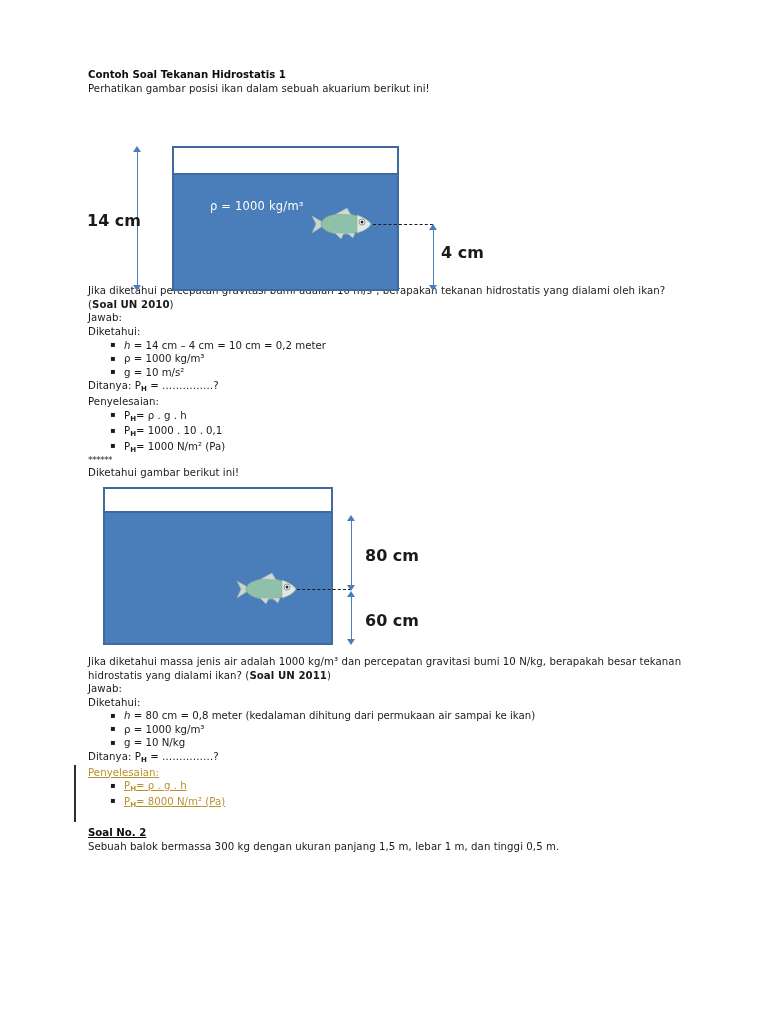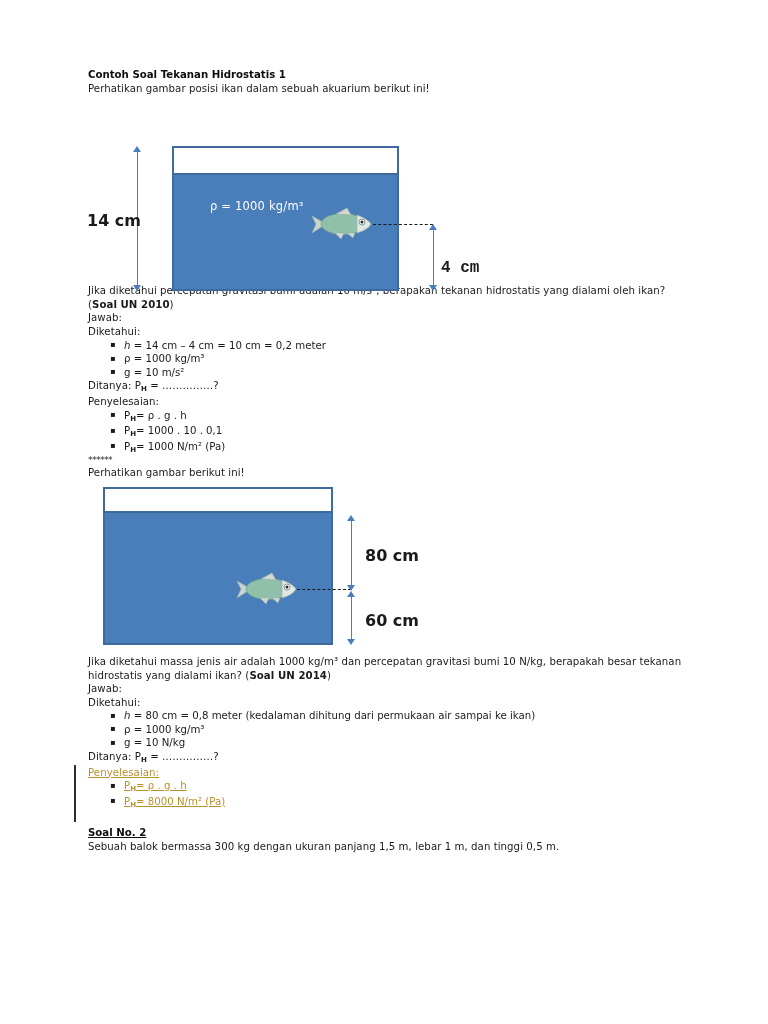--- a/index.html
+++ b/index.html
@@ -209,21 +209,21 @@
         <div class="shaft"></div>
         <div class="head down"></div>
       </div>
       <span class="dim-text big" style="left:-1px; top:109px;">14 cm</span>
 
       <div class="dim" style="left:341px; top:122px; height:67px;">
         <div class="head up"></div>
         <div class="shaft"></div>
         <div class="head down"></div>
       </div>
-      <span class="dim-text big" style="left:353px; top:157px;font-family:Liberation Mono, monospace;">4 cm</span>
+      <span class="dim-text big" style="left:353px; top:141px;">4 cm</span>
     </div>
 
     <div>
       <p class="para">
         <span>Jika diketahui percepatan gravitasi bumi adalah 10 m/s², berapakah tekanan hidrostatis yang dialami oleh ikan? (</span><span class="bold">Soal UN 2010</span><span>)</span>
       </p>
       <p class="para">Jawab:</p>
       <p class="para">Diketahui:</p>
       <ul class="bullets">
         <li><span class="ital">h</span><span> = 14 cm – 4 cm = 10 cm = 0,2 meter</span></li>
@@ -234,21 +234,21 @@
       <p class="para">Penyelesaian:</p>
       <ul class="bullets">
         <li><span>P</span><sub>H</sub><span>= ρ . g . h</span></li>
         <li><span>P</span><sub>H</sub><span>= 1000 . 10 . 0,1</span></li>
         <li><span>P</span><sub>H</sub><span>= 1000 N/m² (Pa)</span></li>
       </ul>
       <p class="stars">******</p>
     </div>
 
     <div>
-      <p class="para">Perhatikan gambar berikut ini!</p>
+      <p class="para">Diketahui gambar berikut ini!</p>
     </div>
 
     <div class="figure" style="height:168px; margin-top:7px;text-decoration:underline;">
 
       <div class="tank" style="left:15px; top:0px; width:230px; height:158px;">
         <div class="water" style="height:130px;"></div>
       </div>
 
       <svg class="fish" style="left:147px; top:85px;" width="64" height="34" viewBox="0 0 64 34">
         <path d="M2 9 L16 17 L2 26 L6 17 Z" fill="#c9d6cf" stroke="#9fb0a8" stroke-width="0.6"></path>
@@ -273,21 +273,21 @@
       <div class="dim" style="left:259px; top:104px; height:54px;">
         <div class="head up"></div>
         <div class="shaft"></div>
         <div class="head down"></div>
       </div>
       <span class="dim-text big" style="left:277px; top:124px;">60 cm</span>
     </div>
 
     <div>
       <p class="para">
-        <span>Jika diketahui massa jenis air adalah 1000 kg/m³ dan percepatan gravitasi bumi 10 N/kg, berapakah besar tekanan hidrostatis yang dialami ikan? (</span><span class="bold">Soal UN 2014</span><span>)</span>
+        <span>Jika diketahui massa jenis air adalah 1000 kg/m³ dan percepatan gravitasi bumi 10 N/kg, berapakah besar tekanan hidrostatis yang dialami ikan? (</span><span class="bold">Soal UN 2011</span><span>)</span>
       </p>
       <p class="para">Jawab:</p>
       <p class="para">Diketahui:</p>
       <ul class="bullets">
         <li><span class="ital">h</span><span> = 80 cm = 0,8 meter (kedalaman dihitung dari permukaan air sampai ke ikan)</span></li>
         <li>ρ = 1000 kg/m³</li>
         <li>g = 10 N/kg</li>
       </ul>
       <p class="para"><span>Ditanya: P</span><sub>H</sub><span> = ……………?</span></p>
 

